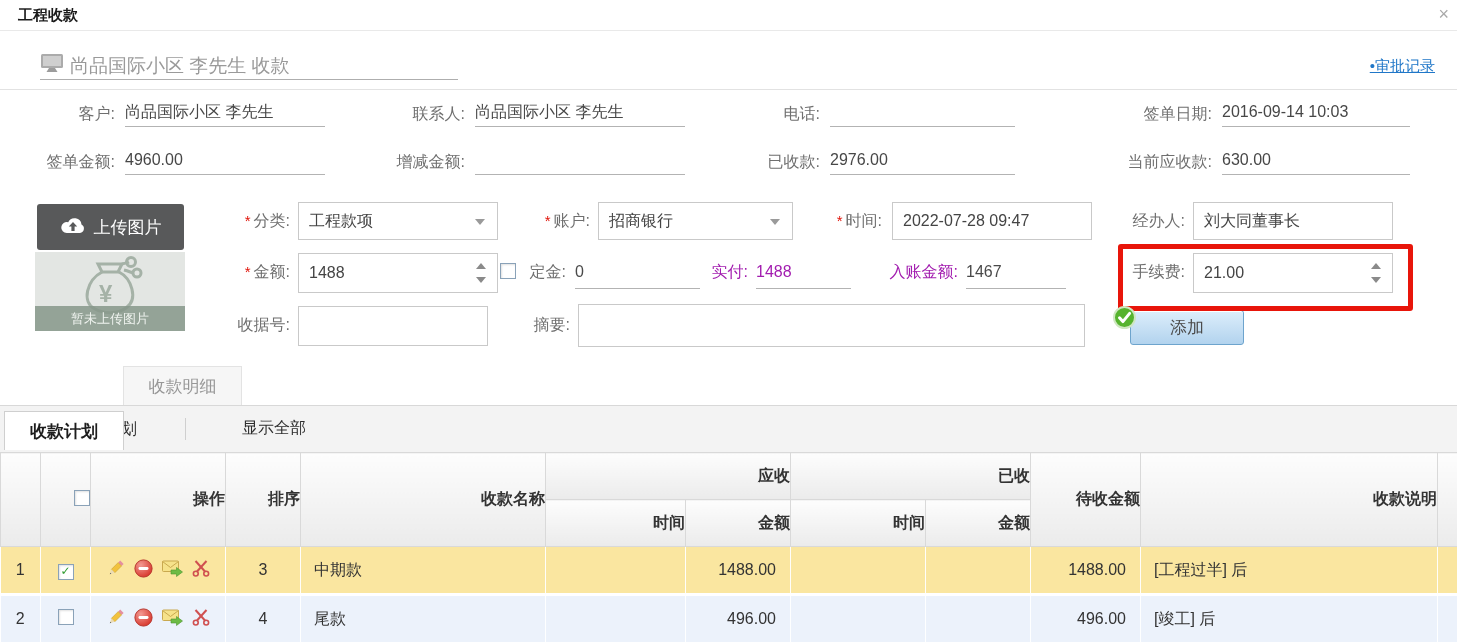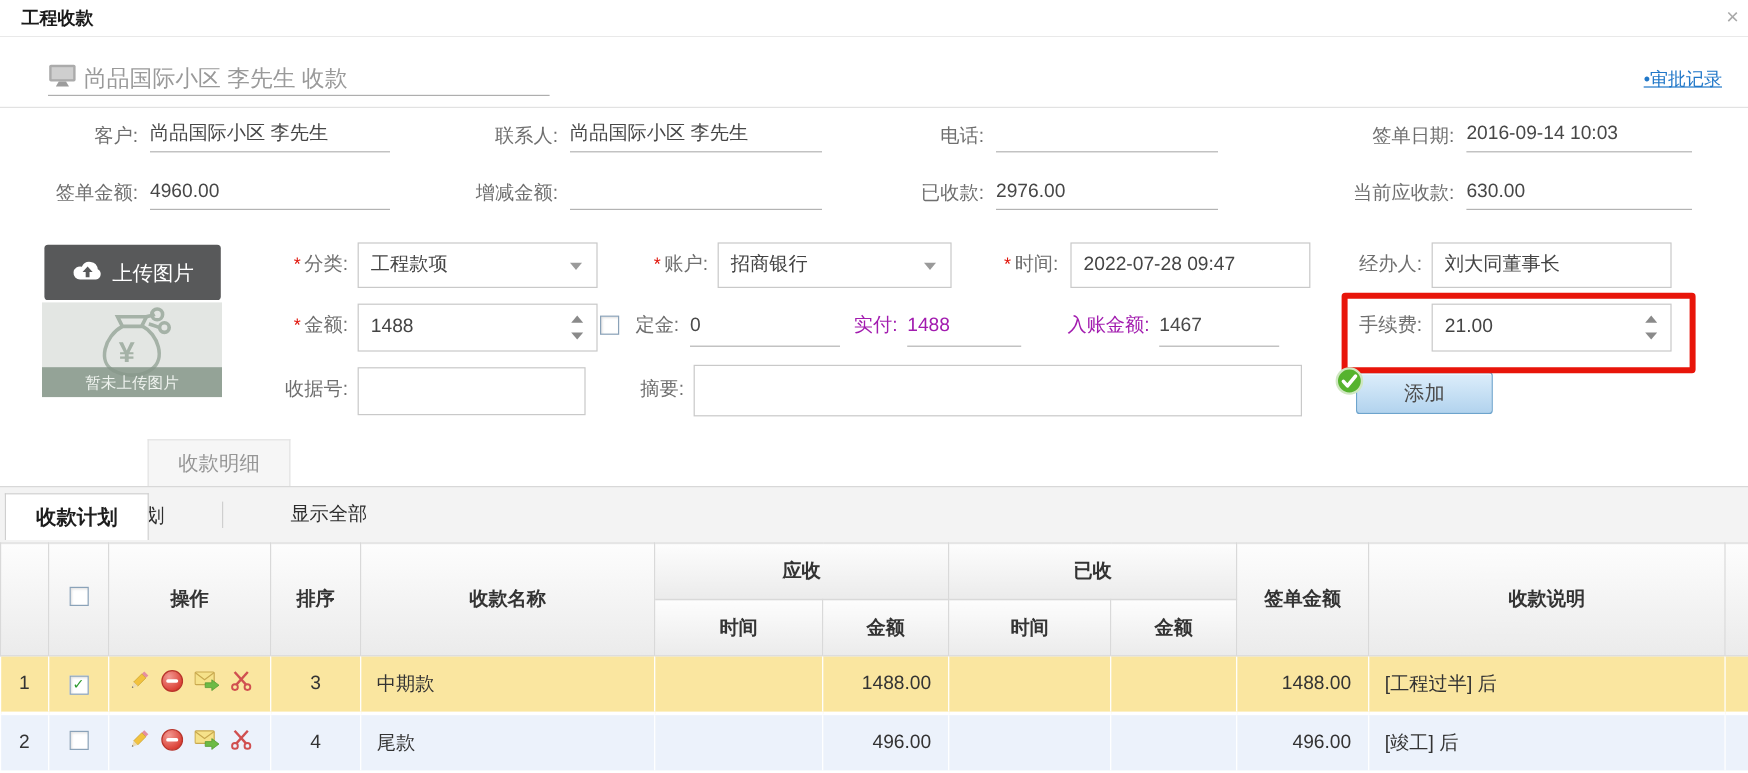--- a/index.html
+++ b/index.html
@@ -55,21 +55,21 @@
   .tab-active{left:4px;width:118px;background:#fff;border:1px solid #cfcfcf;border-bottom:none;
       font-weight:bold;color:#1d1d1d;z-index:2;margin-top:45px;}
   .tab-idle{left:123px;width:117px;background:#f6f6f6;border:1px solid #e3e3e3;border-bottom:none;color:#979797;}
   .toolbar{top:405px;left:0;width:1457px;height:46px;background:#f3f3f3;border-top:1px solid #d8d8d8;}
   .tb-item{display:flex;align-items:center;gap:7px;font-size:16px;color:#2e2e2e;cursor:pointer;}
   .tb-sep{left:185px;top:12px;width:1px;height:22px;background:#cfcfcf;}
   
   .grid-wrap{top:452px;left:0;width:1457px;}
   table{border-collapse:collapse;table-layout:fixed;width:1457px;}
   th{border:1px solid #d9d9d9;background:linear-gradient(#fdfdfd,#ebebeb);
-     font-size:16px;font-weight:bold;color:#333;text-align:center;padding:0;}
+     font-size:16px;font-weight:bold;color:#333;text-align:right;padding:0;}
   tr.h1 th{height:46px;} tr.h2 th{height:46px;}
   td{font-size:16px;color:#333;padding:0;height:46px;border-right:1px solid rgba(255,255,255,.95);}
   tr.r1 td{background:#fae6a0;border-bottom:3px solid #fff;}
   tr.r2 td{background:#ecf2fb;}
   .tc{text-align:center;} .tr-{text-align:right;padding-right:14px;} .tl{text-align:left;padding-left:13px;}
   .ops{display:flex;align-items:center;justify-content:center;gap:9px;}
   .icon{display:inline-block;vertical-align:middle;}
 </style>
 </head>
 <body>
@@ -242,21 +242,21 @@
     </colgroup>
     <tbody>
         <tr class="h1">
       <th rowspan="2"></th>
       <th rowspan="2"><span class="cb"></span></th>
       <th rowspan="2">操作</th>
       <th rowspan="2">排序</th>
       <th rowspan="2">收款名称</th>
       <th colspan="2">应收</th>
       <th colspan="2">已收</th>
-      <th rowspan="2">签单金额</th>
+      <th rowspan="2">待收金额</th>
       <th rowspan="2">收款说明</th>
       <th rowspan="2"></th>
     </tr>
     <tr class="h2">
       <th>时间</th>
       <th>金额</th>
       <th>时间</th>
       <th>金额</th>
     </tr>
     <tr class="r1">

